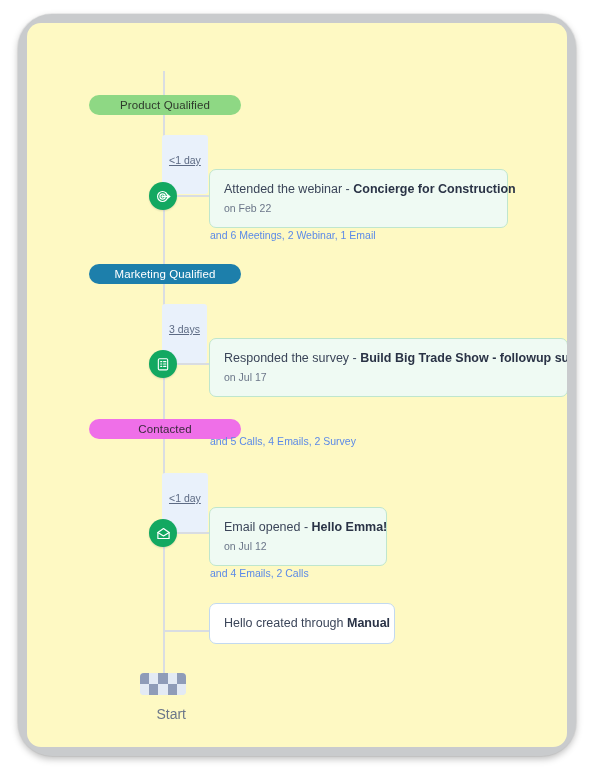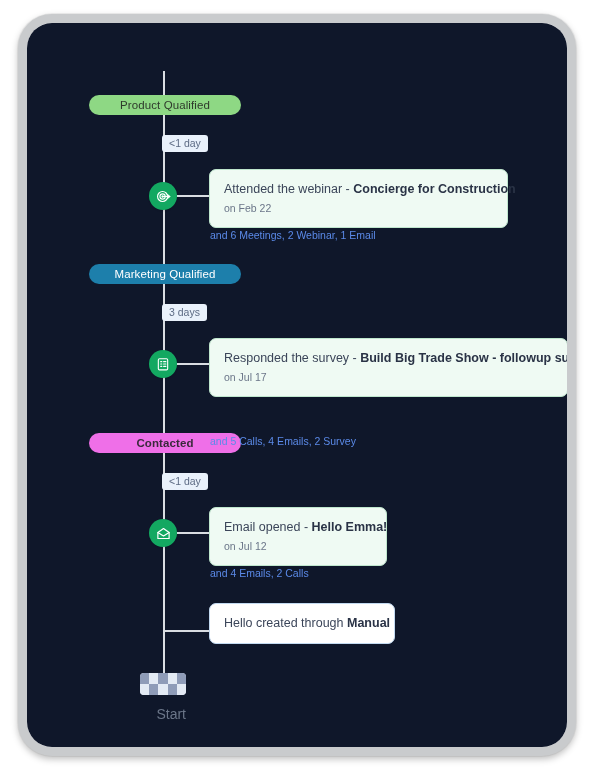--- a/index.html
+++ b/index.html
@@ -24,22 +24,22 @@
     height: 742px;
     box-sizing: border-box;
     border: 9px solid #c9cbcd;
     border-radius: 34px;
     background: #ffffff;
     box-shadow: 0 3px 7px rgba(0,0,0,0.26), 0 0 0 1px rgba(0,0,0,0.05);
   }
   #device-screen {
     position: absolute;
     inset: 0;
-    border-radius: 25px;
-    background: #0f172a;
+    border-radius: 14px;
+    background: #fef9c3;
     overflow: hidden;
   }
 
   
   #timeline {
     position: absolute;
     left: 0;
     top: 0;
     width: 540px;
     height: 724px;
@@ -62,28 +62,29 @@
     font-size: 11.5px;
     text-align: center;
     white-space: nowrap;
     padding: 0 14px;
     letter-spacing: 0.1px;
   }
 
   
   .duration-chip {
     position: absolute;
-    height: 17px;
+    height: 25px;
     line-height: 17px;
     border-radius: 3px;
     background: #e9f1fb;
     color: #5d6b84;
     font-size: 10.5px;
-    padding: 0 7px;
-    white-space: nowrap;
+    padding: 17px 7px;
+    white-space: nowrap;
+    text-decoration: underline;
   }
 
   
   .node {
     position: absolute;
     width: 28px;
     height: 28px;
     border-radius: 50%;
     background: #13a861;
     display: flex;
@@ -167,21 +168,21 @@
 </head>
 <body>
 
 <div id="device-frame">
   <div id="device-screen">
     <div id="timeline">
       <div class="rail"></div>
       <div id="nodes-layer">
           <div class="stage-badge" style="top: 72px; left: 62px; width: 124px; background: rgb(142, 216, 132); color: rgb(47, 59, 44);">Product Qualified</div>
           <div class="stage-badge" style="top: 241px; left: 62px; width: 124px; background: rgb(29, 127, 171); color: rgb(255, 255, 255);">Marketing Qualified</div>
-          <div class="stage-badge" style="top: 410px; left: 62px; width: 124px; background: rgb(239, 111, 232); color: rgb(58, 42, 60); font-weight: bold;">Contacted</div>
+          <div class="stage-badge" style="top: 396px; left: 62px; width: 124px; background: rgb(239, 111, 232); color: rgb(58, 42, 60);">Contacted</div>
           <div class="duration-chip" style="top: 112px; left: 135px;">&lt;1 day</div>
           <div class="duration-chip" style="top: 281px; left: 135px;">3 days</div>
           <div class="duration-chip" style="top: 450px; left: 135px;">&lt;1 day</div>
           <div class="node" style="top: 159px; left: 122px;">
             <span>
               <svg width="15" height="15" viewBox="0 0 24 24" fill="none" stroke="#ffffff" stroke-width="1.9" stroke-linecap="round" stroke-linejoin="round">
                 <circle cx="10.5" cy="12" r="8"></circle>
                 <circle cx="10.5" cy="12" r="4.2"></circle>
                 <circle cx="10.5" cy="12" r="1" fill="#ffffff"></circle>
                 <path d="M10.5 12 H22"></path>

